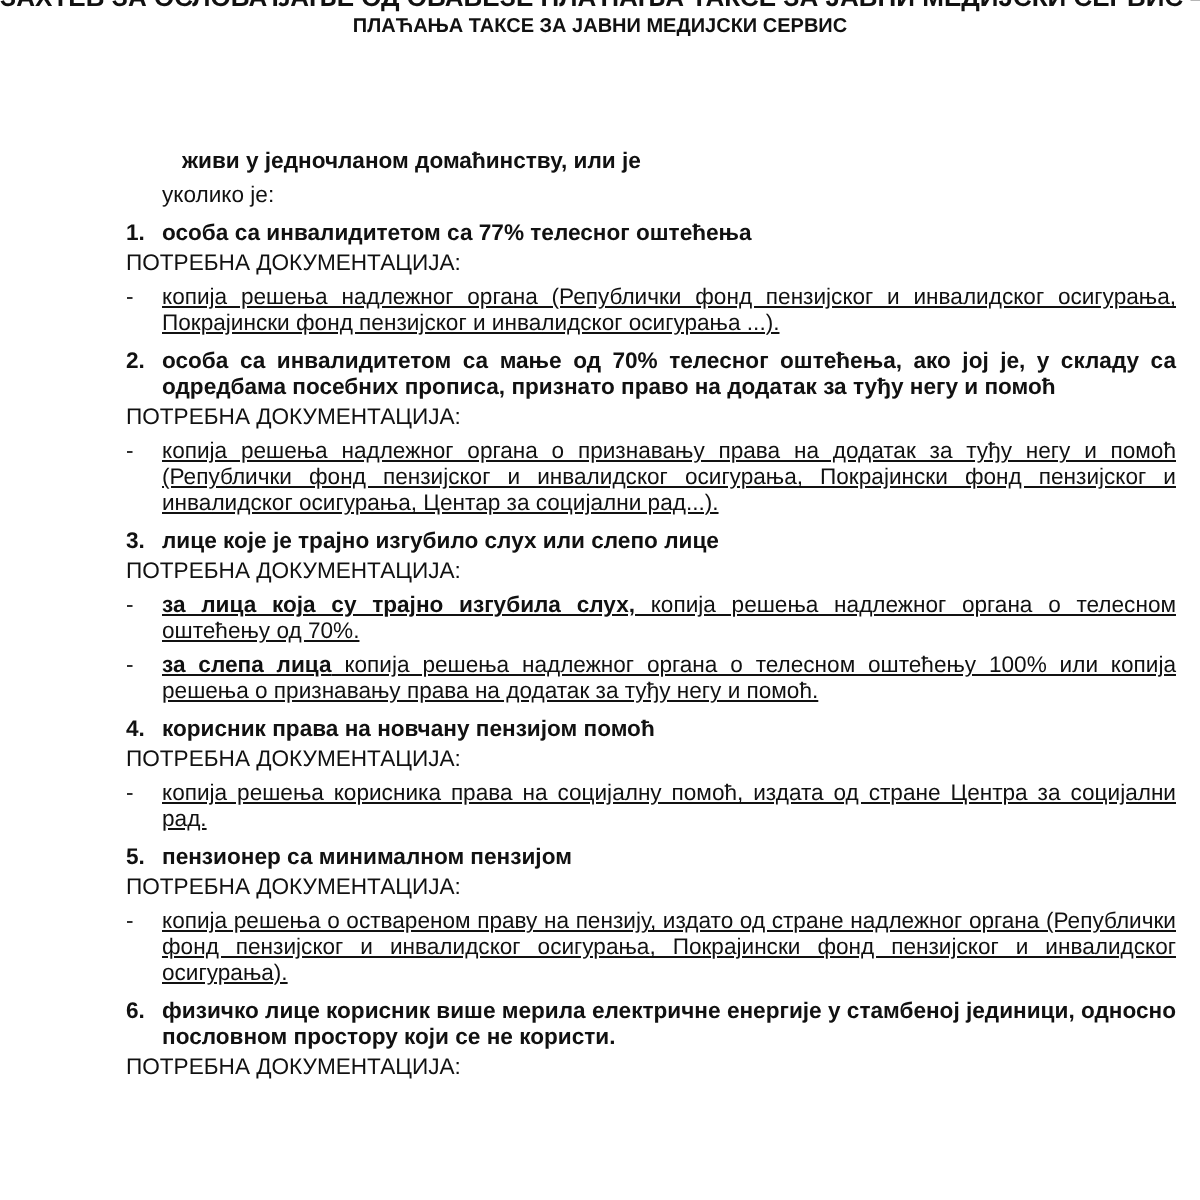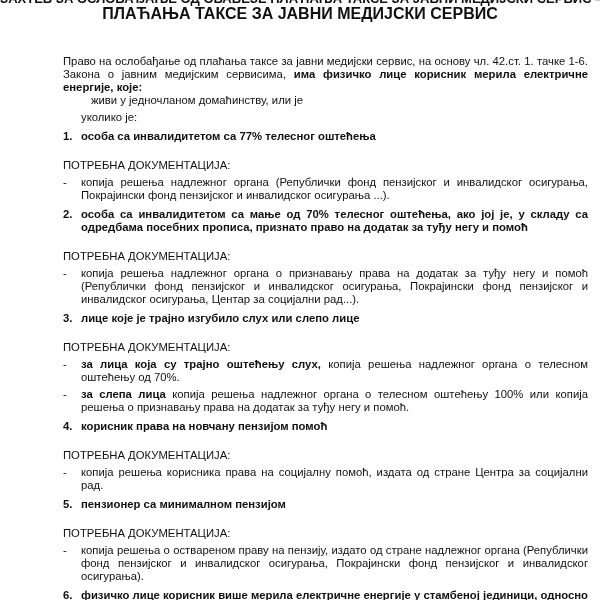--- a/index.html
+++ b/index.html
@@ -2,44 +2,43 @@
 <html><head>
 <meta charset="utf-8">
 <style>
   html, body { margin:0; padding:0; background:#fff; }
   body { width:600px; height:600px; overflow:hidden; position:relative;
          font-family:"Liberation Sans", sans-serif; color:#111; }
   .page { position:absolute; left:0; top:0; width:600px; height:600px; overflow:hidden; }
   .title-cut { position:absolute; left:0; width:600px; top:-8px; text-align:center;
                font-weight:bold; font-size:13px; line-height:14px; white-space:nowrap; }
   .title { position:absolute; left:0; width:600px; top:6px; text-align:center;
-           font-weight:bold; font-size:16px; line-height:16px; }
+           font-weight:bold; font-size:10px; line-height:16px; }
   .body { position:absolute; left:63px; top:55px; width:525px; font-size:11.3px; line-height:13px; }
   .p { margin:0; text-align:justify; }
   .b { font-weight:bold; }
-  .indent { padding-left:28px; font-weight:normal; margin-top:0; }
+  .indent { padding-left:28px; font-weight:bold; margin-top:20px; }
   .italic { padding-left:28px; font-style:italic; }
   .unless { padding-left:18px; font-weight:normal; margin-top:4px; }
   .item { display:flex; font-weight:bold; margin-top:6px; }
   .item .num { width:18px; flex:none; }
   .item .txt { flex:1; text-align:justify; }
-  .docs { margin-top:16px; }
+  .docs { margin-top:2px; }
   .bullet { display:flex; margin-top:4px; }
   .bullet .dash { width:18px; flex:none; }
-  .bullet .txt { flex:1; text-align:justify; }
+  .bullet .txt { flex:1; text-align:justify;text-decoration:underline; }
 </style>
 </head>
 <body>
 
 <div class="page">
   <div class="title-cut">ЗАХТЕВ ЗА ОСЛОБАЂАЊЕ ОД ОБАВЕЗЕ ПЛАЋАЊА ТАКСЕ ЗА ЈАВНИ МЕДИЈСКИ СЕРВИС — ОСНОВ</div>
   <div class="title">ПЛАЋАЊА ТАКСЕ ЗА ЈАВНИ МЕДИЈСКИ СЕРВИС</div>
 
   <div class="body">
-    <p class="p"><span>Право на ослобађање од плаћања таксе за јавни медијски сервис, на основу чл. 42.ст. 1. тачке 1-6. Закона о јавним медијским сервисима, </span><span class="b">има физичко лице корисник мерила електричне енергије, које:</span></p>
     <div class="indent">живи у једночланом домаћинству, или је</div>
     <div class="unless">уколико је:</div>
 
     <div id="items">
         <div class="item">
           <span class="num">1.</span>
           <span class="txt">особа са инвалидитетом са 77% телесног оштећења</span>
         </div>
         <div class="docs">ПОТРЕБНА ДОКУМЕНТАЦИЈА:</div>
         <div class="bullet">
@@ -55,21 +54,21 @@
           <span class="dash">-</span>
           <span class="txt"><span class="b"></span><span>копија решења надлежног органа о признавању права на додатак за туђу негу и помоћ (Републички фонд пензијског и инвалидског осигурања, Покрајински фонд пензијског и инвалидског осигурања, Центар за социјални рад...).</span></span>
         </div>
         <div class="item">
           <span class="num">3.</span>
           <span class="txt">лице које је трајно изгубило слух или слепо лице</span>
         </div>
         <div class="docs">ПОТРЕБНА ДОКУМЕНТАЦИЈА:</div>
         <div class="bullet">
           <span class="dash">-</span>
-          <span class="txt"><span class="b">за лица која су трајно оштећењу слух,</span><span> копија решења надлежног органа о телесном оштећењу од 70%.</span></span>
+          <span class="txt"><span class="b">за лица која су трајно изгубила слух,</span><span> копија решења надлежног органа о телесном оштећењу од 70%.</span></span>
         </div>
         <div class="bullet">
           <span class="dash">-</span>
           <span class="txt"><span class="b">за слепа лица</span><span> копија решења надлежног органа о телесном оштећењу 100% или копија решења о признавању права на додатак за туђу негу и помоћ.</span></span>
         </div>
         <div class="item">
           <span class="num">4.</span>
           <span class="txt">корисник права на новчану пензијом помоћ</span>
         </div>
         <div class="docs">ПОТРЕБНА ДОКУМЕНТАЦИЈА:</div>

